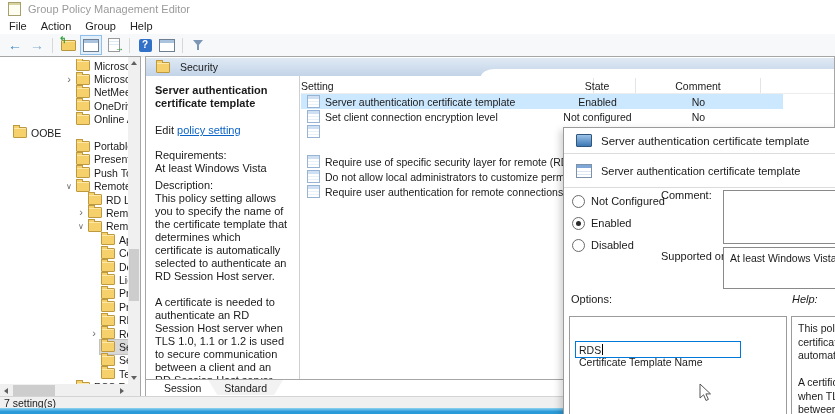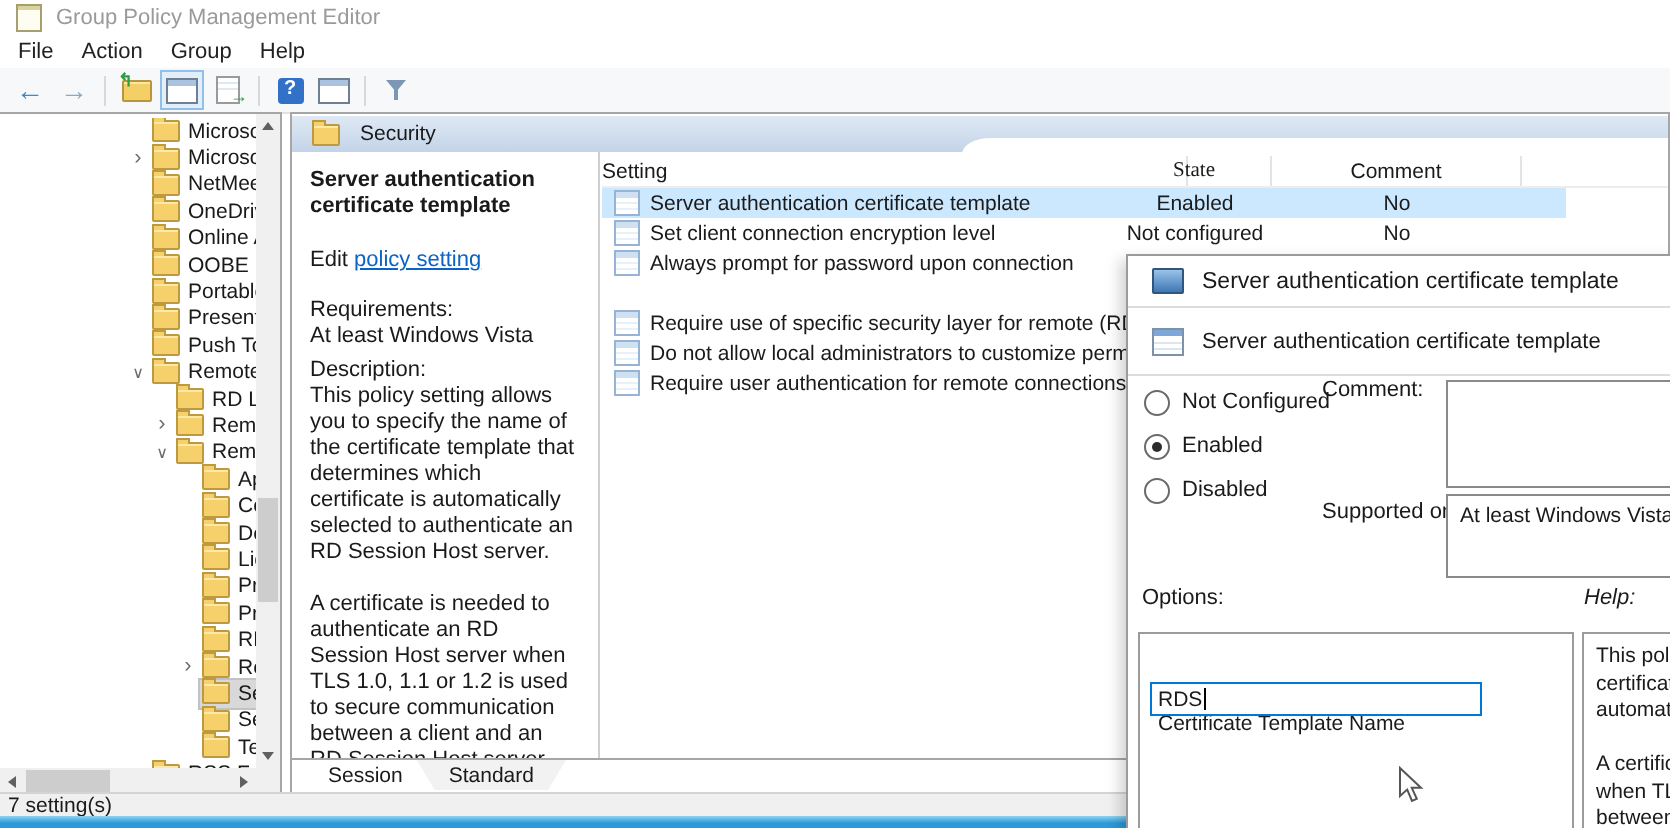--- a/index.html
+++ b/index.html
@@ -62,21 +62,21 @@
   .desc-edit{margin-top:14px;}
   .link{color:var(--link);text-decoration:underline;cursor:pointer;}
   .desc-req{margin-top:12px;}
   .desc-desc{margin-top:4px;}
   .desc-desc p{margin:0 0 13px 0;}
   .desc-scroll{position:absolute;right:1px;top:100px;width:12px;height:192px;background:#f5f5f5;}
   .list-area{position:absolute;left:155px;top:19px;right:0;bottom:16px;overflow:hidden;}
   .list-header{position:relative;height:15px;margin-top:2px;border-bottom:1px solid #ededed;}
   .h-cell{position:absolute;top:0;height:15px;display:flex;align-items:center;border-right:1px solid #e4e4e4;box-sizing:border-box;font-size:10.5px;}
   .h-setting{left:0;width:293px;}
-  .h-state{left:258px;width:77px;justify-content:center;font-family:Liberation Serif, serif;}
+  .h-state{left:258px;width:77px;justify-content:center;}
   .h-comment{left:335px;width:125px;justify-content:center;}
   .list-row{position:relative;height:15px;font-size:10.5px;}
   .list-row.selected{background:linear-gradient(to right,var(--selection) 0 482px,transparent 482px);}
   .cell-setting{position:absolute;left:6px;top:0;height:15px;display:flex;align-items:center;white-space:nowrap;}
   .p-icon{width:11px;height:11px;border:1px solid #98b4d4;background:linear-gradient(#cfe0f2 0 3px,#fff 3px 5px,#e8f0f8 5px 6px,#fff 6px 8px,#e8f0f8 8px 9px,#fff 9px);margin-right:5px;flex:0 0 auto;}
   .cell-state{position:absolute;left:258px;width:77px;top:0;height:15px;display:flex;align-items:center;justify-content:center;}
   .cell-comment{position:absolute;left:335px;width:125px;top:0;height:15px;display:flex;align-items:center;justify-content:center;}
   .tabs-row{position:absolute;left:0;right:0;bottom:0;height:16px;border-top:1px solid #a6a6a6;background:#fff;display:flex;padding-left:2px;}
   .tab{height:15px;padding:0 16px;font-size:10.5px;display:flex;align-items:center;clip-path:polygon(0 0,100% 0,calc(100% - 9px) 100%,9px 100%);margin-right:-9px;background:#f2f2f2;filter:drop-shadow(0 0 0.7px #8a8a8a);}
   .tab.active{background:#fff;}
@@ -187,21 +187,21 @@
           <span data-name="tree-item-label">OneDrive</span>
         </span>
       </div>
       <div class="tree-row" data-name="tree-item" style="padding-left: 63px;">
         <span class="expander" data-name="expander-icon"></span>
         <span class="sel-wrap" data-name="tree-item-body">
           <span class="folder" data-name="folder-icon"></span>
           <span data-name="tree-item-label">Online Ass</span>
         </span>
       </div>
-      <div class="tree-row" data-name="tree-item" style="padding-left: 63px;">
+      <div class="tree-row" data-name="tree-item" style="">
         <span class="expander" data-name="expander-icon"></span>
         <span class="sel-wrap" data-name="tree-item-body">
           <span class="folder" data-name="folder-icon"></span>
           <span data-name="tree-item-label">OOBE</span>
         </span>
       </div>
       <div class="tree-row" data-name="tree-item" style="padding-left: 63px;">
         <span class="expander" data-name="expander-icon"></span>
         <span class="sel-wrap" data-name="tree-item-body">
           <span class="folder" data-name="folder-icon"></span>
@@ -403,21 +403,20 @@
         <span class="cell-setting" data-name="setting-cell">
           <span class="p-icon" data-name="policy-icon"></span>
           <span data-name="setting-name">Set client connection encryption level</span>
         </span>
         <span class="cell-state" data-name="state-cell">Not configured</span>
         <span class="cell-comment" data-name="comment-cell">No</span>
       </div>
       <div class="list-row" data-name="setting-row">
         <span class="cell-setting" data-name="setting-cell">
           <span class="p-icon" data-name="policy-icon"></span>
-          <span data-name="setting-name">Always prompt for password upon connection</span>
         </span>
         <span class="cell-state" data-name="state-cell"></span>
         <span class="cell-comment" data-name="comment-cell"></span>
       </div>
       <div class="list-row" data-name="setting-row">
         <span class="cell-state" data-name="state-cell"></span>
         <span class="cell-comment" data-name="comment-cell"></span>
       </div>
       <div class="list-row" data-name="setting-row">
         <span class="cell-setting" data-name="setting-cell">

